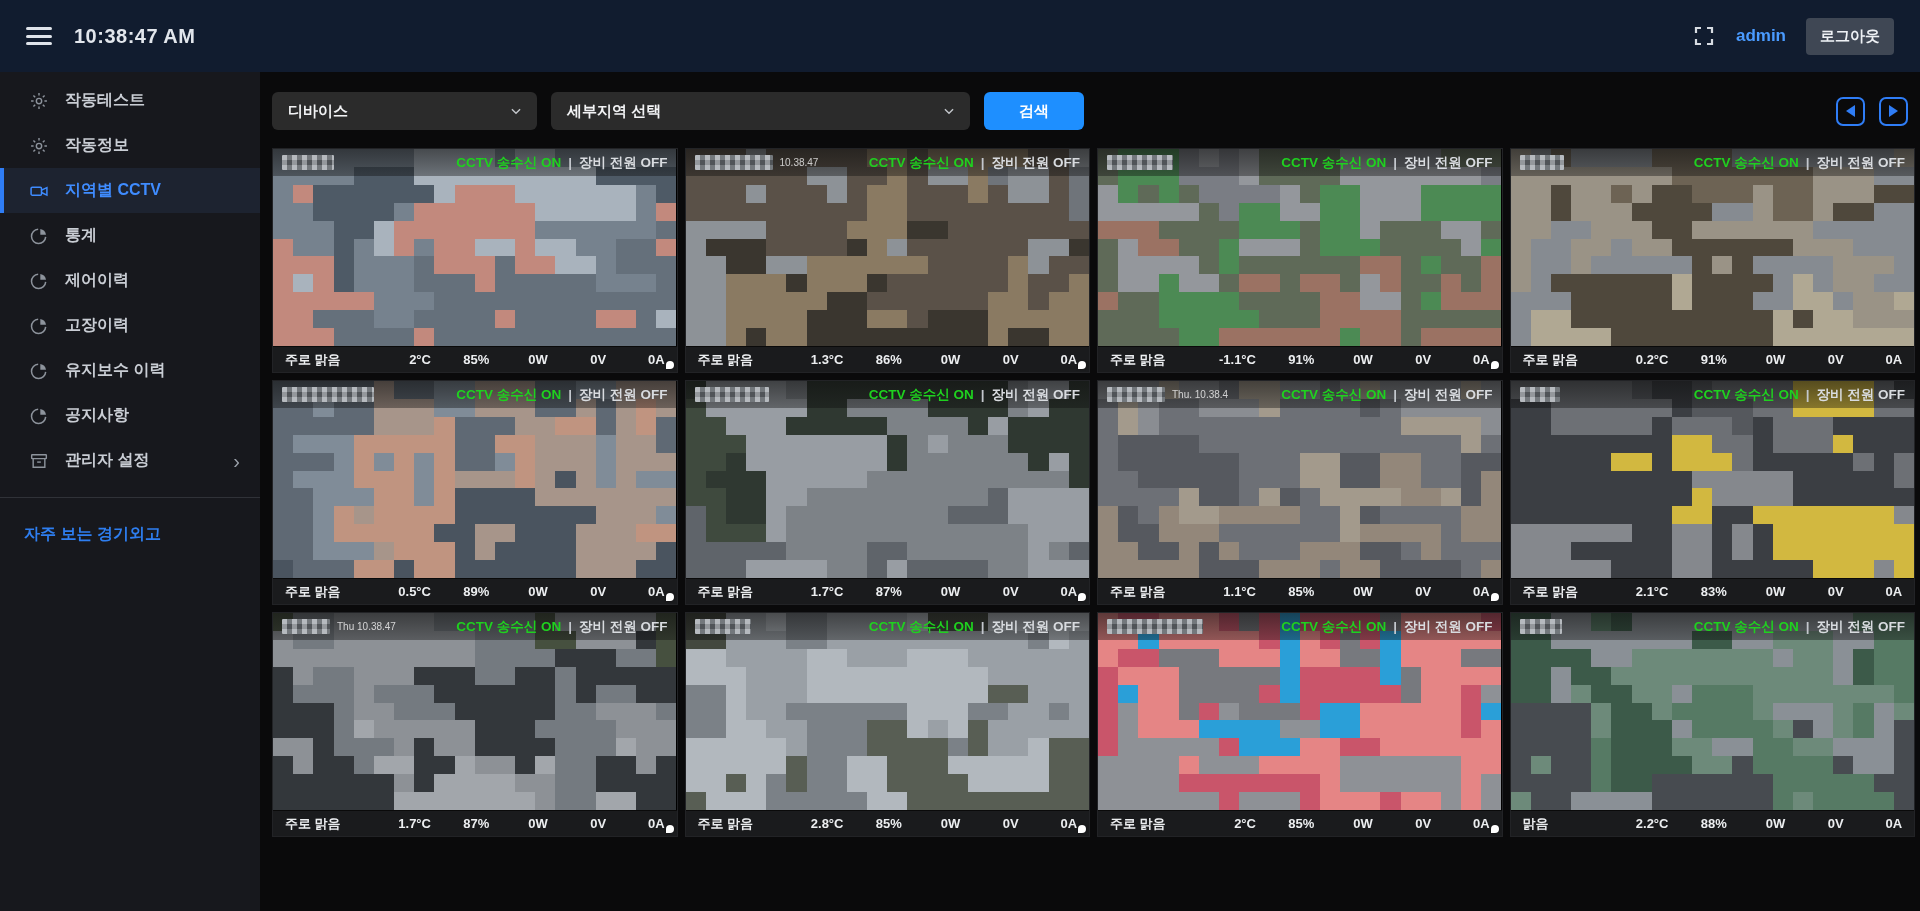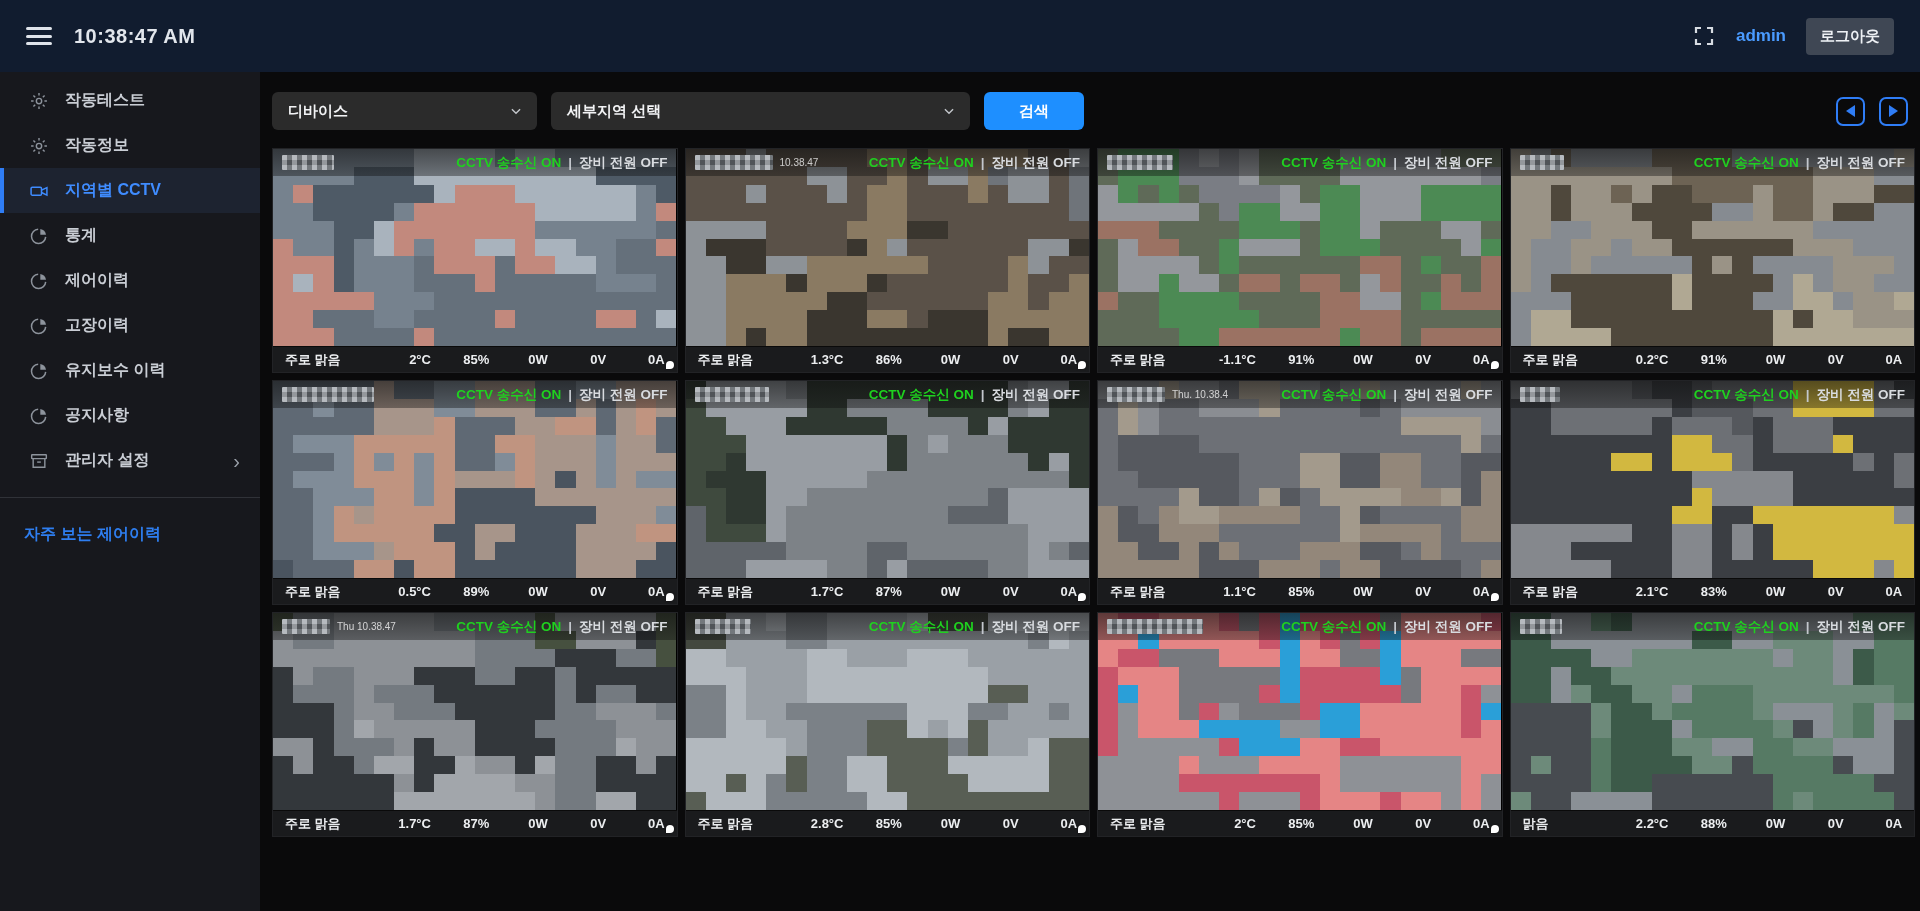--- a/index.html
+++ b/index.html
@@ -187,21 +187,21 @@
             <rect x="3.2" y="4.5" width="17.6" height="4.6" rx="0.6"></rect>
             <path d="M5 9.1 V19.5 H19 V9.1"></path>
             <path d="M9.8 13.3 h4.4"></path>
           </svg>
         </span>
         <span class="side-label">관리자 설정</span>
         <span class="chev">›</span>
       </div>
     </div>
   <div class="side-divider"></div>
-  <div class="fav-title">자주 보는 제어이력</div>
+  <div class="fav-title">자주 보는 경기외고</div>
 </nav>
 
 <main class="main">
   <div class="filter-row">
     <div class="select sel-place">
       <span>디바이스</span>
       <span class="sel-chev">
         <svg width="14" height="14" viewBox="0 0 24 24" fill="none" stroke="currentColor" stroke-width="2.4">
             <path d="M5 9 l7 7 7-7"></path>
           </svg>

